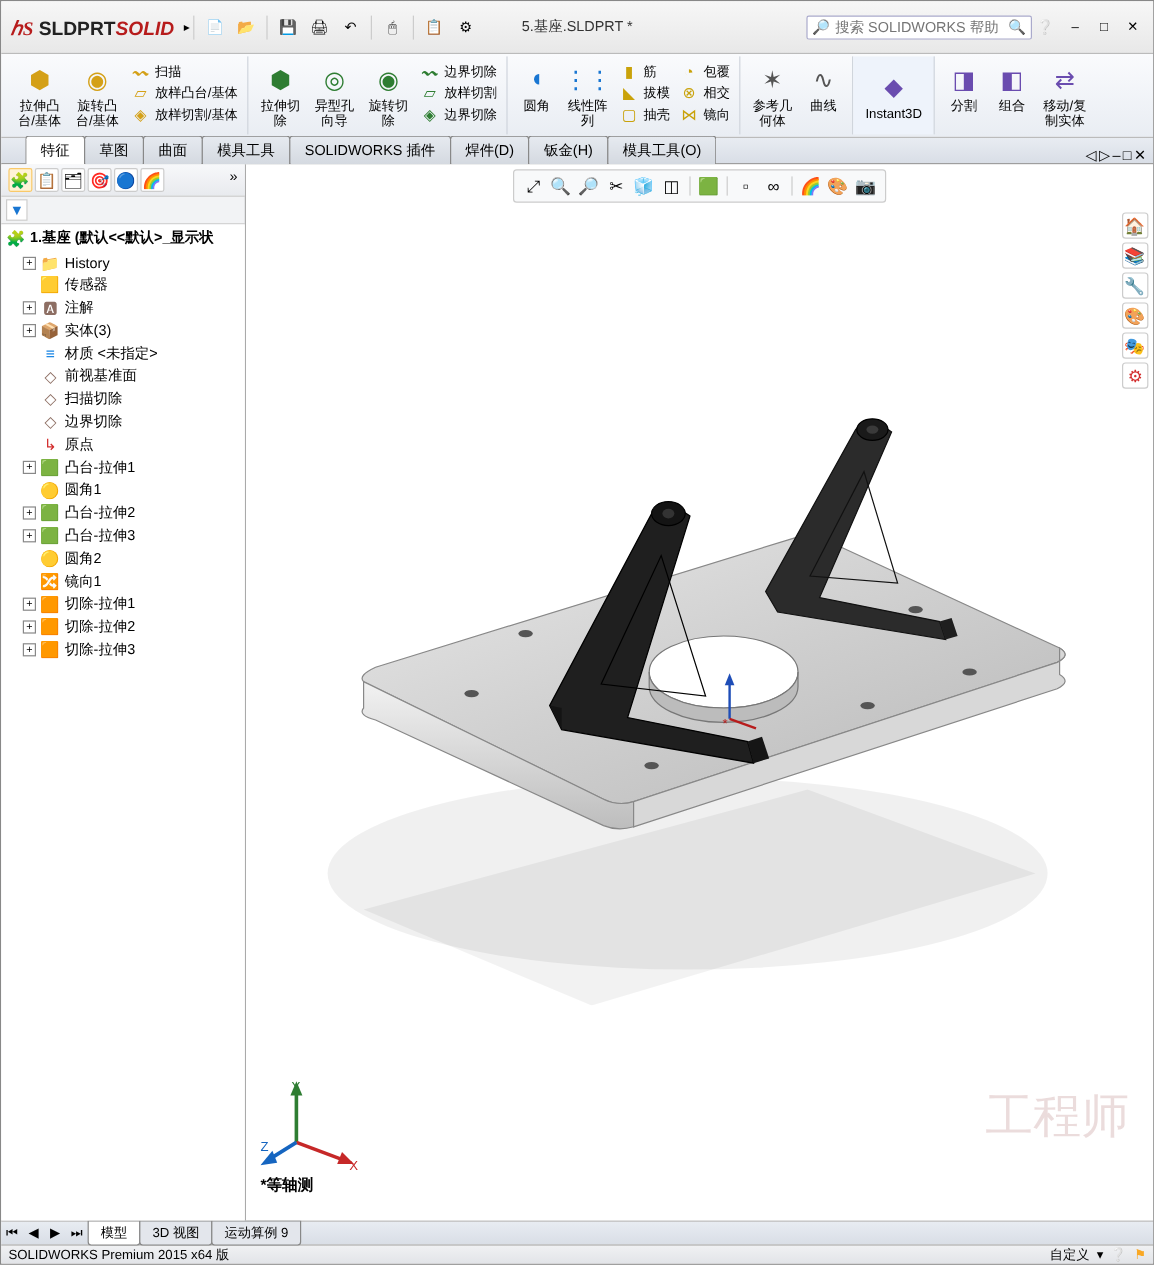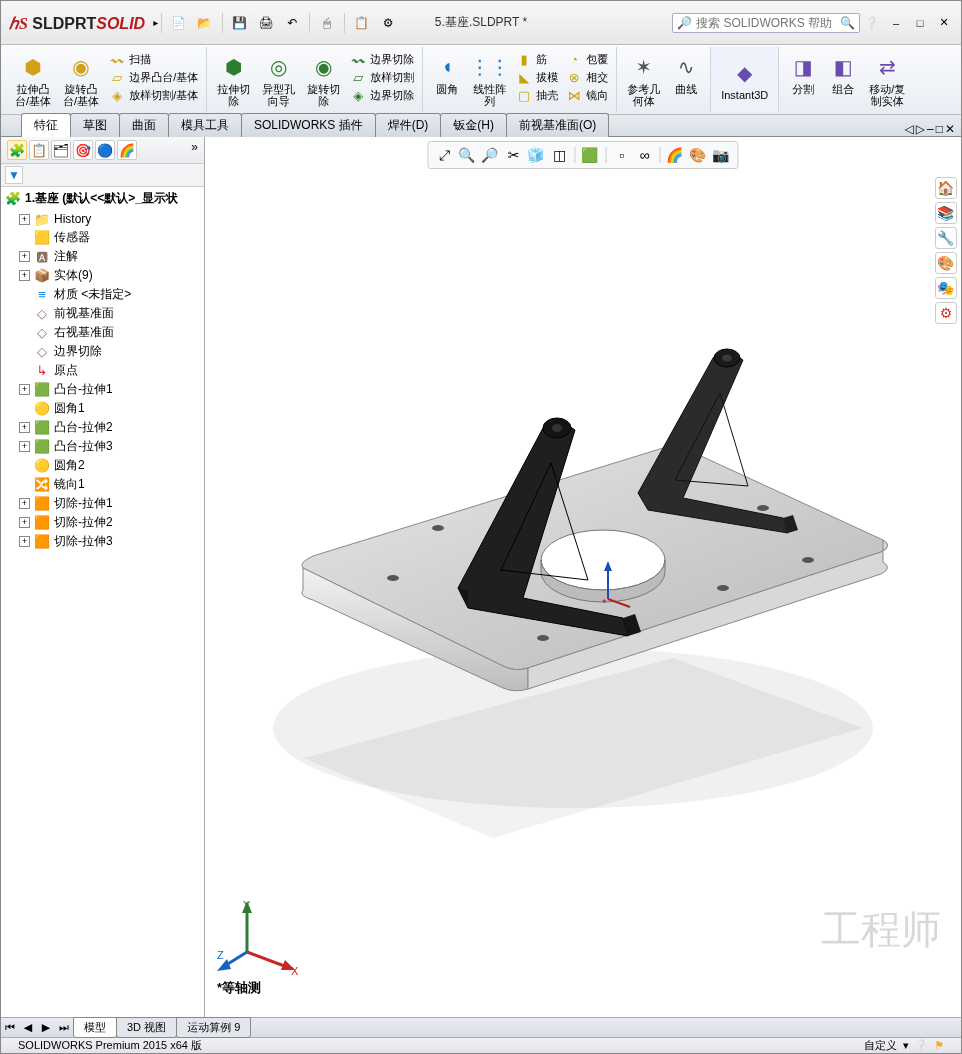--- a/index.html
+++ b/index.html
@@ -57,21 +57,21 @@
 .view-label { position: absolute; left: 12px; bottom: 20px; font-weight: bold; font-size: 13px; }
 
 .model { position: absolute; left: 50%; top: 50%; transform: translate(-50%,-55%); }
 .origin-mark { position: absolute; left: 52%; top: 48%; z-index: 3; }
 
 .bottom-tabs { height: 20px; background: linear-gradient(#e8ecf2,#d9dee6); border-top: 1px solid #aaa; display: flex; align-items: center; font-size: 11px; }
 .bottom-tabs .navb { width: 18px; height: 16px; display: flex; align-items: center; justify-content: center; cursor: pointer; }
 .btab { padding: 2px 10px; border: 1px solid #888; background: #fff; border-radius: 0 0 3px 3px; cursor: pointer; margin-right: -1px; }
 .btab.inactive { background: #e3e6ec; }
 
-.statusbar { height: 16px; background: linear-gradient(#f0f1f3,#e2e4e8); border-top: 1px solid #aaa; display: flex; align-items: center; font-size: 11px; padding: 0 17px; }
+.statusbar { height: 16px; background: linear-gradient(#f0f1f3,#e2e4e8); border-top: 1px solid #aaa; display: flex; align-items: center; font-size: 11px; padding: 0 6px; }
 .statusbar .right { margin-left: auto; display: flex; gap: 6px; align-items: center; }
 
 svg { display: block; }
 </style>
 </head>
 <body>
 
 <div class="titlebar">
   <span class="logo">
     <span style="font-family:cursive;color:#b71c1c">ℎS</span> <b>SLDPRT</b><i>SOLID</i>
@@ -118,21 +118,21 @@
           <span class="lbl">旋转凸
 台/基体</span>
         </div>
       <div class="ribbon-sub">
         <div class="row">
             <span class="ico-s" style="color:#d4a017">〰</span>
             <span>扫描</span>
           </div>
         <div class="row">
             <span class="ico-s" style="color:#d4a017">▱</span>
-            <span>边界凸台/基体</span>
+            <span>放样凸台/基体</span>
           </div>
         <div class="row">
             <span class="ico-s" style="color:#d4a017">◈</span>
             <span>放样切割/基体</span>
           </div>
       </div>
     </div>
   </div>
   <div class="ribbon-group">
     <div style="display:flex;gap:4px">
@@ -247,21 +247,21 @@
 </div>
 
 <div class="tabs">
   <div class="tab active">特征</div>
   <div class="tab">草图</div>
   <div class="tab">曲面</div>
   <div class="tab">模具工具</div>
   <div class="tab">SOLIDWORKS 插件</div>
   <div class="tab">焊件(D)</div>
   <div class="tab">钣金(H)</div>
-  <div class="tab">前视基准面(O)</div>
+  <div class="tab">模具工具(O)</div>
   <div class="tab-ctrl">
     <span>◁</span>
     <span>▷</span>
     <span>–</span>
     <span>□</span>
     <span>✕</span>
   </div>
 </div>
 
 <div class="workarea">
@@ -295,36 +295,36 @@
             <span>传感器</span>
           </div>
           <div class="tree-item ind1">
             <span class="exp">+</span>
             <span class="tico" style="color:#8d6e63">🅰</span>
             <span>注解</span>
           </div>
           <div class="tree-item ind1">
             <span class="exp">+</span>
             <span class="tico" style="color:#8d6e63">📦</span>
-            <span>实体(9)</span>
+            <span>实体(3)</span>
           </div>
           <div class="tree-item ind1">
             <span style="width:11px;display:inline-block"></span>
             <span class="tico" style="color:#1e88e5">≡</span>
             <span>材质 &lt;未指定&gt;</span>
           </div>
           <div class="tree-item ind1">
             <span style="width:11px;display:inline-block"></span>
             <span class="tico" style="color:#8d6e63">◇</span>
             <span>前视基准面</span>
           </div>
           <div class="tree-item ind1">
             <span style="width:11px;display:inline-block"></span>
             <span class="tico" style="color:#8d6e63">◇</span>
-            <span>右视基准面</span>
+            <span>扫描切除</span>
           </div>
           <div class="tree-item ind1">
             <span style="width:11px;display:inline-block"></span>
             <span class="tico" style="color:#8d6e63">◇</span>
             <span>边界切除</span>
           </div>
           <div class="tree-item ind1">
             <span style="width:11px;display:inline-block"></span>
             <span class="tico" style="color:#d32f2f">↳</span>
             <span>原点</span>
@@ -471,21 +471,21 @@
       <text x="26" y="2" font-size="11" fill="#2e7d32" dy="10">Y</text>
       <line x1="30" y1="55" x2="70" y2="70" stroke="#c62828" stroke-width="3"></line>
       <polygon points="78,73 64,73 68,63" fill="#c62828"></polygon>
       <text x="74" y="78" font-size="11" fill="#c62828">X</text>
       <line x1="30" y1="55" x2="6" y2="70" stroke="#1565c0" stroke-width="3"></line>
       <polygon points="0,74 14,72 10,62" fill="#1565c0"></polygon>
       <text x="0" y="62" font-size="11" fill="#1565c0">Z</text>
     </svg>
     <div class="view-label">*等轴测</div>
 
-    <div style="position:absolute;right:20px;bottom:60px;opacity:.15;font-size:40px;color:#000000;font-family:KaiTi,serif">工程师</div>
+    <div style="position:absolute;right:20px;bottom:60px;opacity:.15;font-size:40px;color:#7f1d1d;font-family:KaiTi,serif">工程师</div>
   </div>
 </div>
 
 <div class="bottom-tabs">
   <div class="navb">⏮</div>
   <div class="navb">◀</div>
   <div class="navb">▶</div>
   <div class="navb">⏭</div>
   <div class="btab">模型</div>
   <div class="btab inactive">3D 视图</div>

